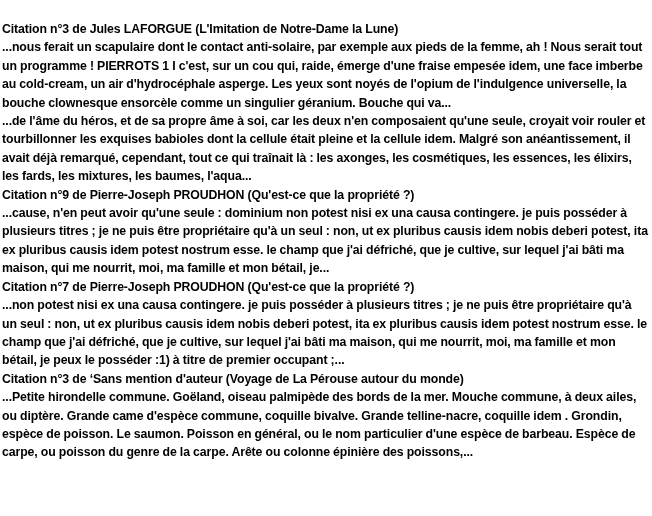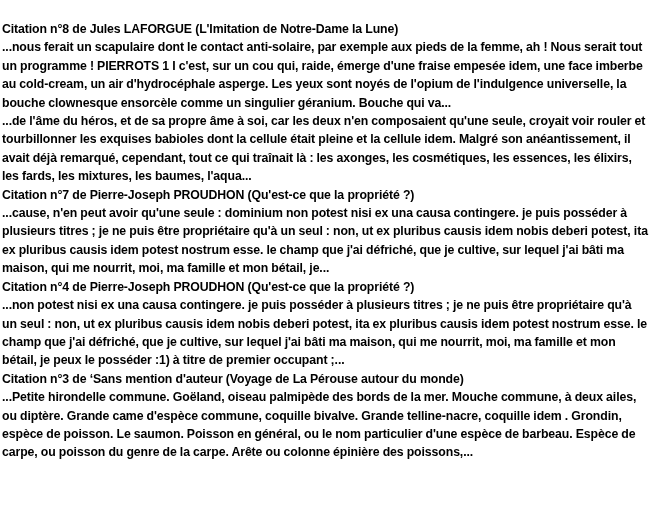--- a/index.html
+++ b/index.html
@@ -43,35 +43,35 @@
     padding: 0;
     word-spacing: -0.15px;
   }
 </style>
 </head>
 <body>
 
 <div id="page">
 
   <div class="citation-block">
-    <div class="citation-heading">Citation n°8 de Jules LAFORGUE (L'Imitation de Notre-Dame la Lune)</div>
+    <div class="citation-heading">Citation n°3 de Jules LAFORGUE (L'Imitation de Notre-Dame la Lune)</div>
     <div class="citation-body">...nous ferait un scapulaire dont le contact anti-solaire, par exemple aux pieds de la femme, ah ! Nous serait tout un programme ! PIERROTS 1 I c'est, sur un cou qui, raide, émerge d'une fraise empesée idem, une face imberbe au cold-cream, un air d'hydrocéphale asperge. Les yeux sont noyés de l'opium de l'indulgence universelle, la bouche clownesque ensorcèle comme un singulier géranium. Bouche qui va...</div>
   </div>
 
   <div class="citation-block">
     <div class="citation-body">...de l'âme du héros, et de sa propre âme à soi, car les deux n'en composaient qu'une seule, croyait voir rouler et tourbillonner les exquises babioles dont la cellule était pleine et la cellule idem. Malgré son anéantissement, il avait déjà remarqué, cependant, tout ce qui traînait là : les axonges, les cosmétiques, les essences, les élixirs, les fards, les mixtures, les baumes, l'aqua...</div>
   </div>
 
   <div class="citation-block">
-    <div class="citation-heading">Citation n°7 de Pierre-Joseph PROUDHON (Qu'est-ce que la propriété ?)</div>
+    <div class="citation-heading">Citation n°9 de Pierre-Joseph PROUDHON (Qu'est-ce que la propriété ?)</div>
     <div class="citation-body">...cause, n'en peut avoir qu'une seule : dominium non potest nisi ex una causa contingere. je puis posséder à plusieurs titres ; je ne puis être propriétaire qu'à un seul : non, ut ex pluribus causis idem nobis deberi potest, ita ex pluribus causis idem potest nostrum esse. le champ que j'ai défriché, que je cultive, sur lequel j'ai bâti ma maison, qui me nourrit, moi, ma famille et mon bétail, je...</div>
   </div>
 
   <div class="citation-block">
-    <div class="citation-heading">Citation n°4 de Pierre-Joseph PROUDHON (Qu'est-ce que la propriété ?)</div>
+    <div class="citation-heading">Citation n°7 de Pierre-Joseph PROUDHON (Qu'est-ce que la propriété ?)</div>
     <div class="citation-body">...non potest nisi ex una causa contingere. je puis posséder à plusieurs titres ; je ne puis être propriétaire qu'à un seul : non, ut ex pluribus causis idem nobis deberi potest, ita ex pluribus causis idem potest nostrum esse. le champ que j'ai défriché, que je cultive, sur lequel j'ai bâti ma maison, qui me nourrit, moi, ma famille et mon bétail, je peux le posséder :1) à titre de premier occupant ;...</div>
   </div>
 
   <div class="citation-block">
     <div class="citation-heading">Citation n°3 de ‘Sans mention d'auteur (Voyage de La Pérouse autour du monde)</div>
     <div class="citation-body">...Petite hirondelle commune. Goëland, oiseau palmipède des bords de la mer. Mouche commune, à deux ailes, ou diptère. Grande came d'espèce commune, coquille bivalve. Grande telline-nacre, coquille idem . Grondin, espèce de poisson. Le saumon. Poisson en général, ou le nom particulier d'une espèce de barbeau. Espèce de carpe, ou poisson du genre de la carpe. Arête ou colonne épinière des poissons,...</div>
   </div>
 
 </div>
 

